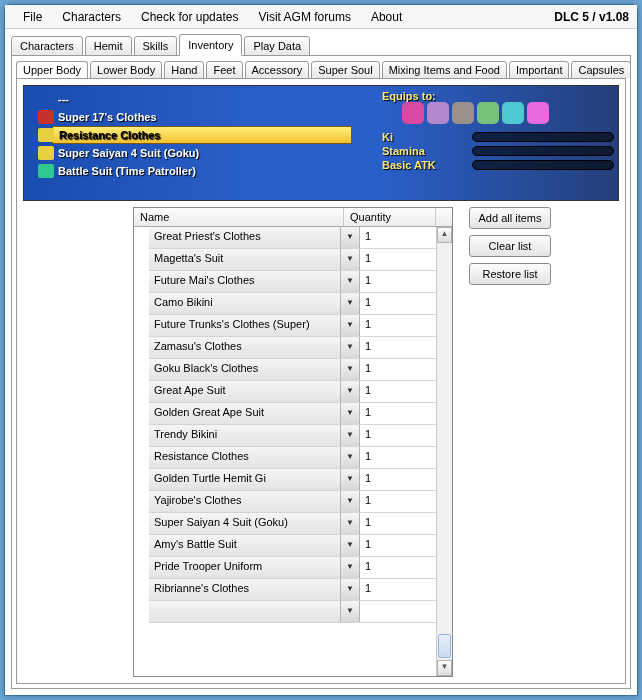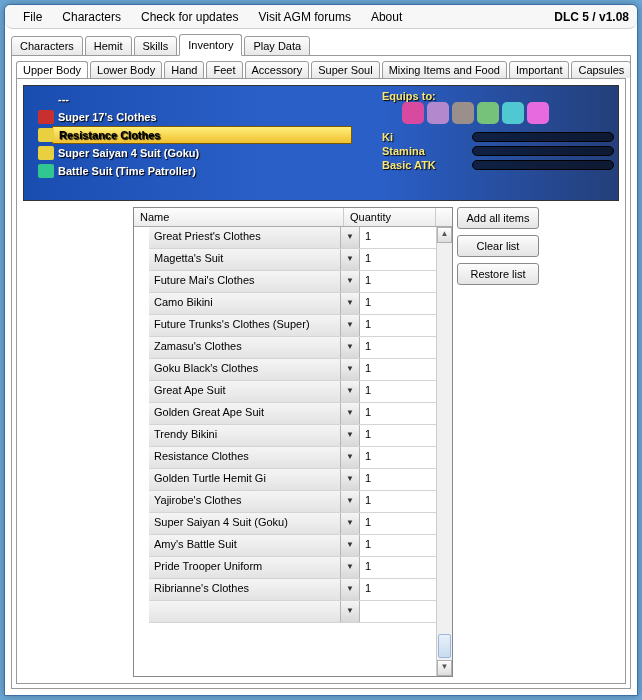--- a/index.html
+++ b/index.html
@@ -61,21 +61,20 @@
     font-weight: bold;
     font-size: 12px;
   }
   .menubar {
     height: 24px;
     display: flex;
     align-items: center;
     padding: 0 8px;
     border-bottom: 1px solid #d0d0d0;
     background: #f7f7f7;
-    border-radius: 8px;
   }
   .menubar .menuitem { padding: 2px 10px; cursor: default; }
   .menubar .menuright { margin-left: auto; font-weight: bold; }
   .tabstrip {
     display: flex;
     align-items: flex-end;
     padding: 4px 6px 0 6px;
     background: #fff;
     position: relative;
   }
@@ -177,21 +176,21 @@
   .psidebar .statbar {
     flex: 1;
     height: 10px;
     background: rgba(0,0,0,0.6);
     border: 1px solid #000;
     border-radius: 5px;
     position: relative;
   }
   .gridwrap {
     display: flex;
-    gap: 4px;
+    gap: 16px;
     flex: 1;
     min-height: 0;
   }
   .grid {
     border: 1px solid #888;
     width: 320px;
     margin-left: 110px;
     display: flex;
     flex-direction: column;
     font-size: 11px;

